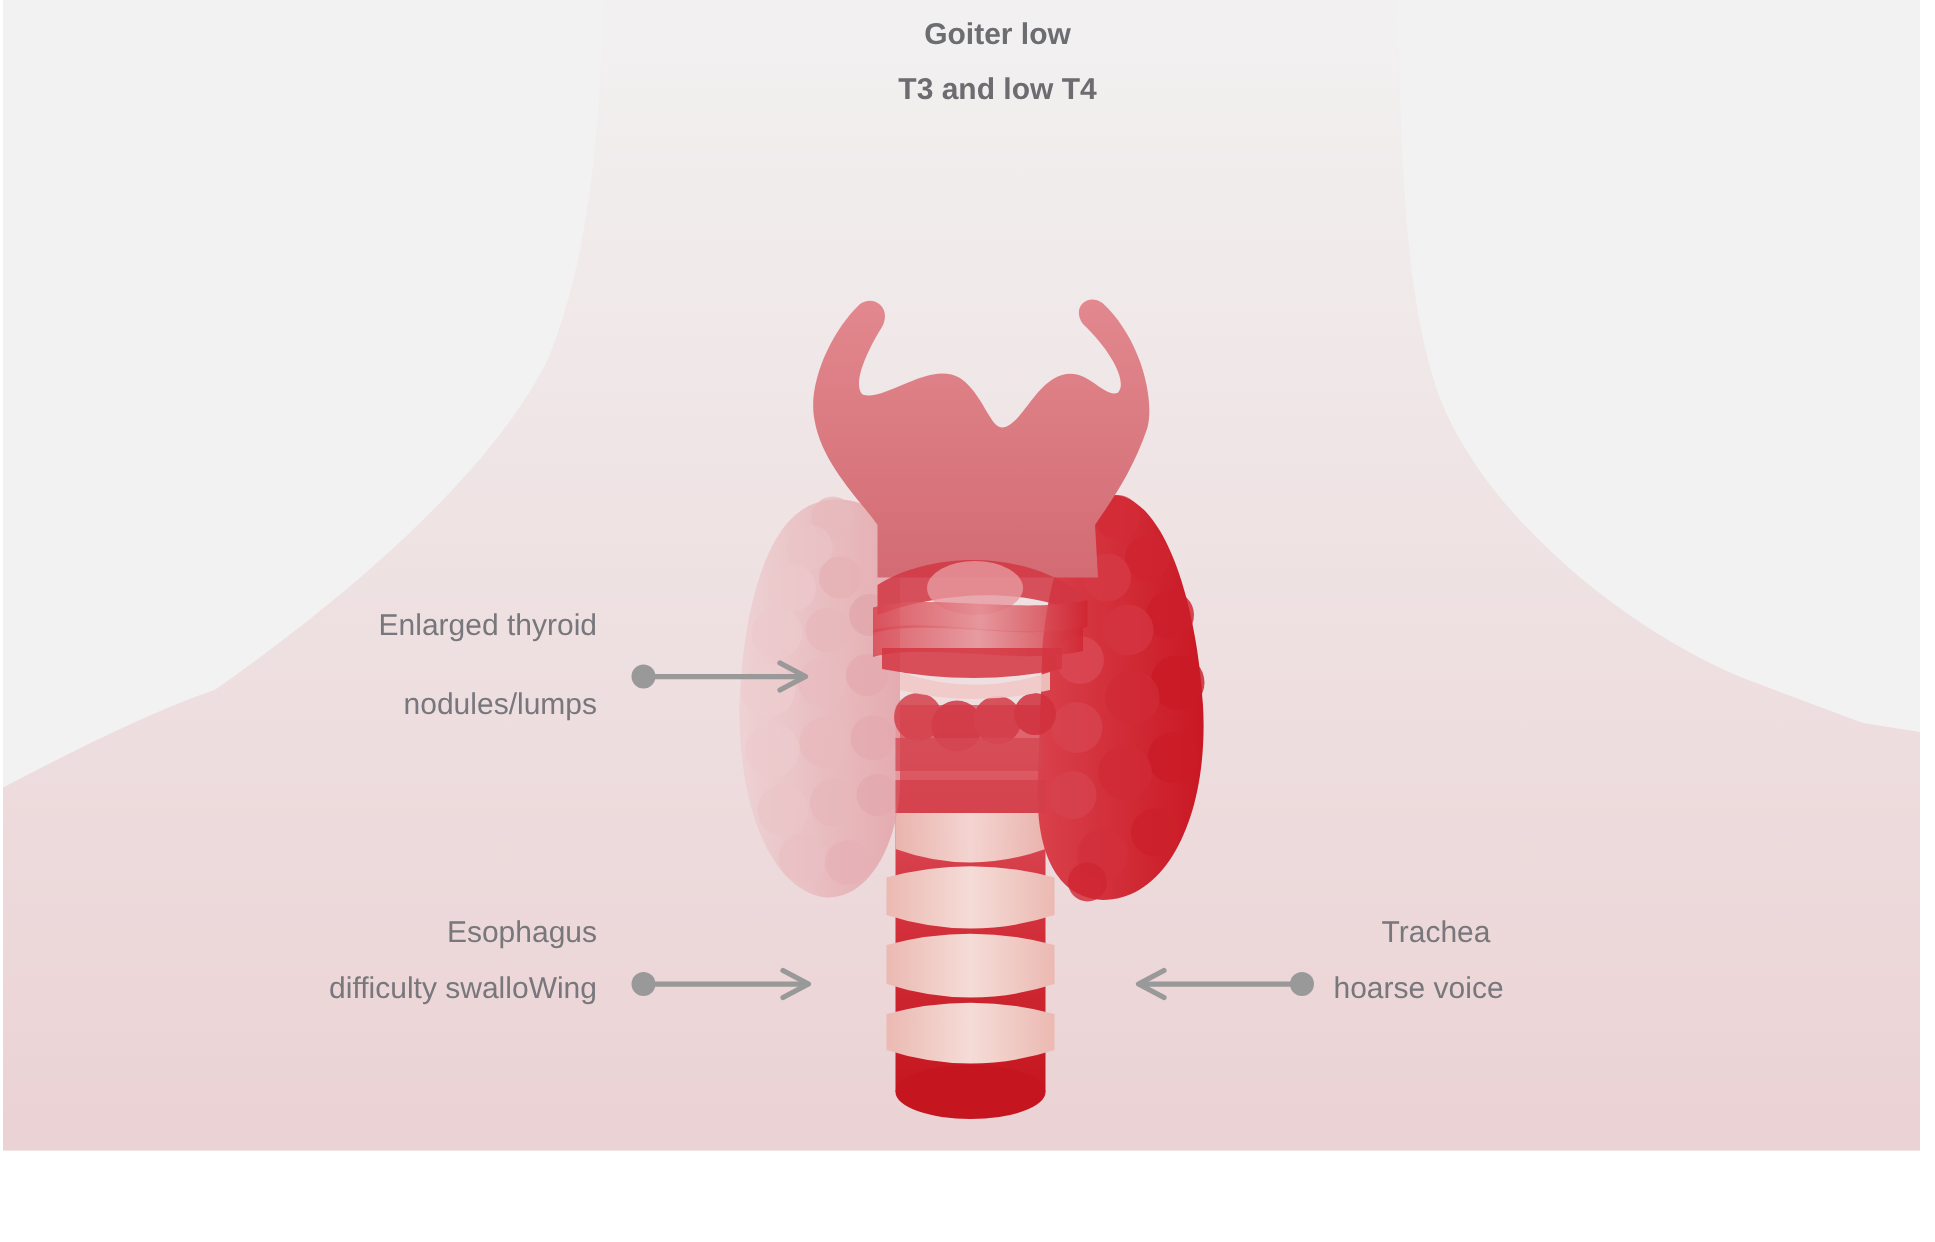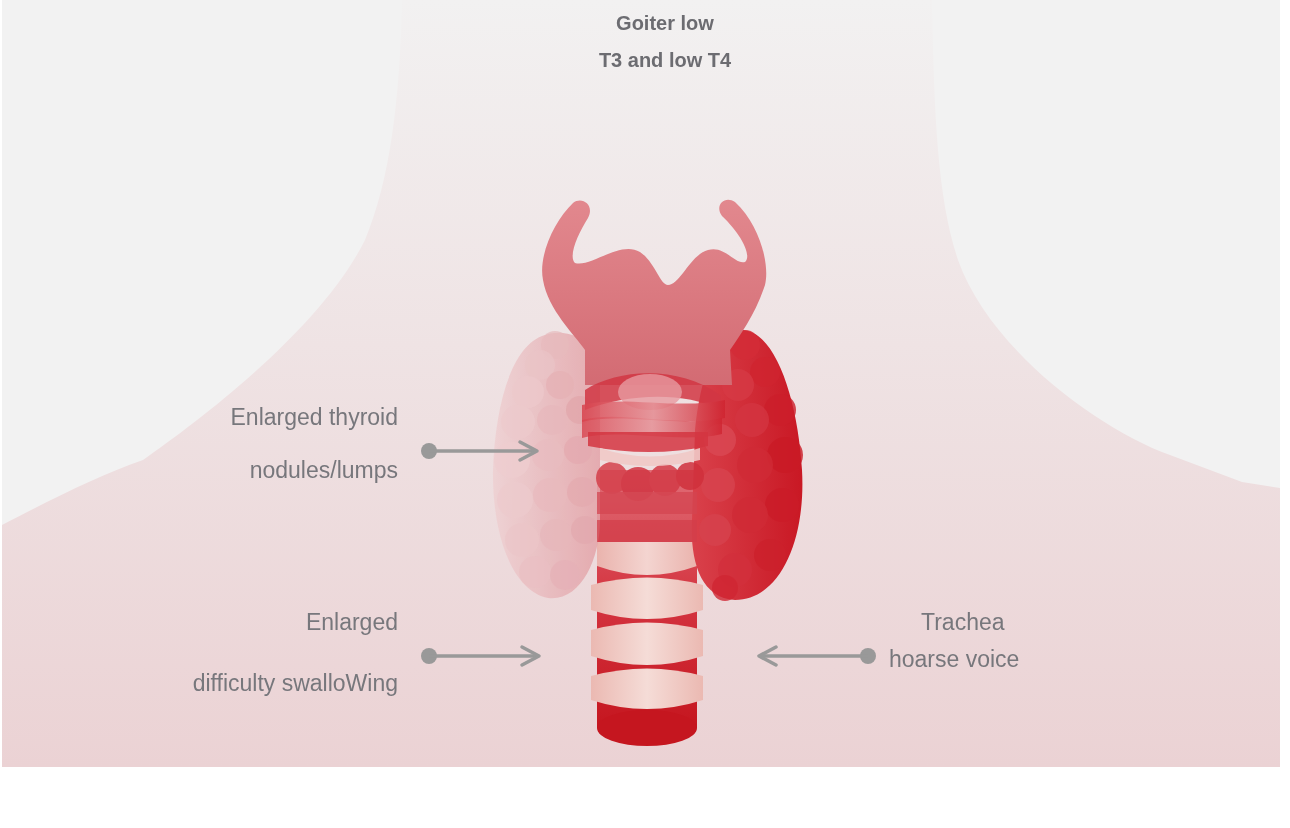--- a/index.html
+++ b/index.html
@@ -1,19 +1,19 @@
 <!DOCTYPE html>
 <html><head>
 <meta charset="utf-8">
 <style>
   html, body { margin: 0; padding: 0; background: #ffffff; }
   body { width: 1290px; height: 828px; position: relative; overflow: hidden;
          font-family: "Liberation Sans", sans-serif; }
   .canvas { position: absolute; left: 0; top: 0; width: 1290px; height: 828px; }
-  .label { position: absolute; color: #77777c; font-size: 23px; line-height: 37px;
+  .label { position: absolute; color: #77777c; font-size: 20px; line-height: 37px;
            font-family: "Liberation Sans", sans-serif; white-space: nowrap; }
   .label.right { text-align: right; }
   .label.left { text-align: right; }
   .title { position: absolute; left: 0; width: 1330px; text-align: center; color: #6c6c71;
            font-weight: bold; font-size: 20px; line-height: 37px;
            font-family: "Liberation Sans", sans-serif; }
 </style>
 </head>
 <body>
 
@@ -147,20 +147,20 @@
 
 <div class="title" style="top:5px;">Goiter low</div>
 <div class="title" style="top:42px;">T3 and low T4</div>
 
 <div>
   <div class="label right" style="right:892px; top:399px;">Enlarged thyroid</div>
   <div class="label right" style="right:892px; top:436px;margin-top:16px;">nodules/lumps</div>
 </div>
 
 <div>
-  <div class="label right" style="right:892px; top:604px;">Enlarged</div>
-  <div class="label right" style="right:892px; top:665px;text-align:center;">difficulty swalloWing</div>
+  <div class="label right" style="right:892px; top:604px;">Esophagus</div>
+  <div class="label right" style="right:892px; top:641px;text-align:center;">difficulty swalloWing</div>
 </div>
 
 <div>
   <div class="label left" style="left:921px; top:604px;">Trachea</div>
   <div class="label left" style="left:889px; top:641px;">hoarse voice</div>
 </div>
 
 </body></html>

